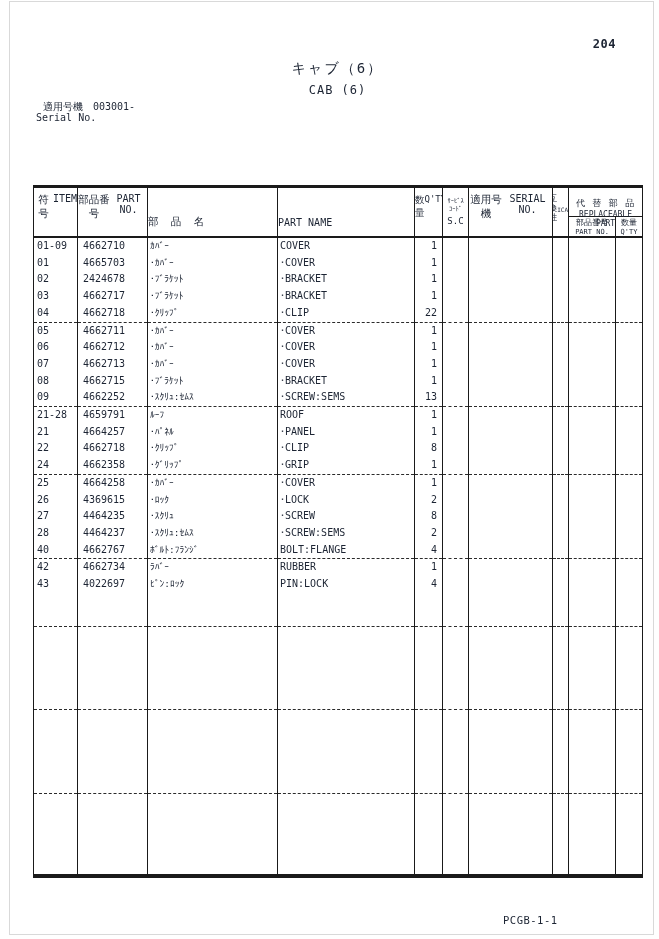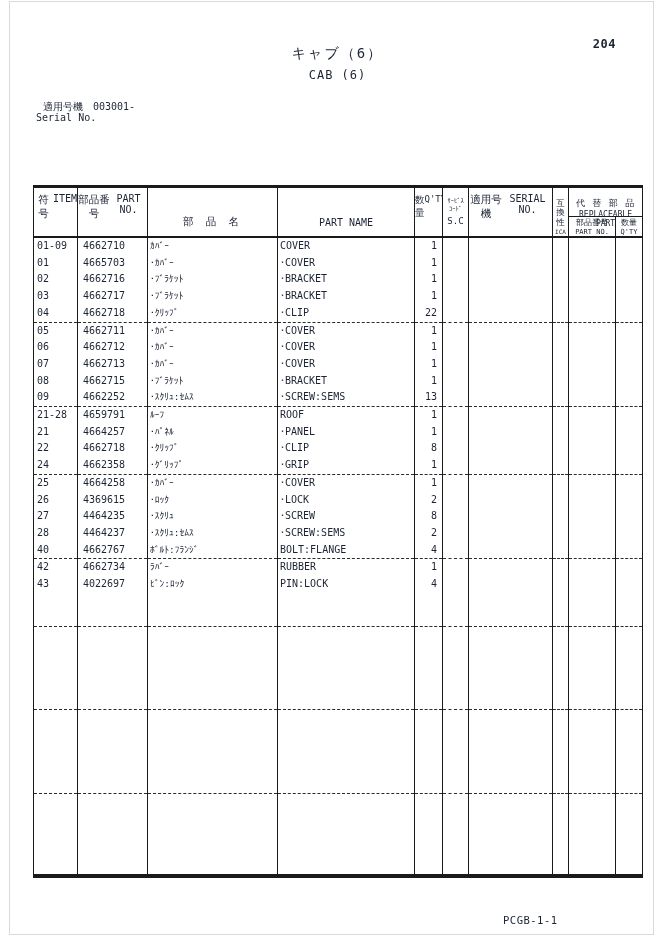--- a/index.html
+++ b/index.html
@@ -13,21 +13,21 @@
   }
   .scan-frame {
     position: absolute; left: 9px; top: 1px; right: 5px; bottom: 4px;
     border: 1px solid #d9d9d9;
     pointer-events: none;
   }
   .page-number {
     position: absolute; top: 37px; left: 560px; width: 56px;
     text-align: right; font-size: 12px; font-weight: bold; letter-spacing: 0.5px;
   }
-  .title-block { position: absolute; left: 33px; top: 45px; width: 609px; text-align: center; }
+  .title-block { position: absolute; left: 33px; top: 60px; width: 609px; text-align: center; }
   .title-ja { font-size: 14px; letter-spacing: 2px; }
   .title-en { font-size: 12px; letter-spacing: 1px; margin-top: 5px; }
   .serial-block { position: absolute; left: 36px; top: 101px; font-size: 10px; line-height: 11px; }
   .serial-line1 { padding-left: 7px; }
   .serial-value { margin-left: 10px; }
 
   .parts-table-wrap { position: absolute; left: 33px; top: 185px; }
   table {
     border-collapse: collapse; table-layout: fixed; width: 609px;
     font-size: 10px;
@@ -39,25 +39,25 @@
   }
   thead th {
     border-bottom: 2px solid #1a1a1a; border-right-width: 1px;
     height: 50px; padding: 0; font-weight: normal; vertical-align: middle;
     overflow: hidden;
   }
   thead th:last-child { border-right-width: 0; }
   .h2line { display: flex; flex-direction: row; justify-content: space-around; height: 100%; padding: 5px 0; text-align: center; }
   .h-ja { font-size: 10.5px; }
   .h-en { font-size: 10px; }
-  .h-center1 { display: flex; align-items: center; justify-content: center; height: 100%; text-align: center; margin-top: 20px; }
+  .h-center1 { display: flex; align-items: center; justify-content: flex-start; height: 100%; text-align: center; margin-top: 20px; }
   .h-sc { display: flex; flex-direction: column; justify-content: center; height: 100%; text-align: center; }
   .h-sc .tiny { font-size: 6.5px; line-height: 7.5px; }
   .h-sc .scen { font-size: 9px; margin-top: 3px; }
-  .h-ica { display: flex; flex-direction: column; justify-content: flex-end; align-items: center; height: 100%; padding-bottom: 1px; }
+  .h-ica { display: flex; flex-direction: row; justify-content: flex-end; align-items: center; height: 100%; padding-bottom: 7px; }
   .h-ica .ica-ja { font-size: 8.5px; line-height: 9.5px; width: 10px; word-break: break-all; text-align: center; }
   .h-ica .ica-en { font-size: 6px; margin-top: 1px; }
   .repl-box { display: flex; flex-direction: column; height: 100%; }
   .repl-top { height: 29px; border-bottom: 1px solid #1a1a1a; text-align: center; padding-top: 9px; }
   .repl-top .r1 { font-size: 9px; letter-spacing: 1px; }
   .repl-top .r2, .repl-top .r3 { font-size: 8px; line-height: 9px; }
   .repl-bottom { flex: 1; display: flex; }
   .repl-pn { width: 47px; border-right: 1px solid #1a1a1a; text-align: center; padding-top: 1px; }
   .repl-q { flex: 1; text-align: center; padding-top: 1px; }
   .repl-sub-ja { font-size: 8px; line-height: 10px; display: block; }
@@ -199,21 +199,21 @@
           <td class="c-nameen">･COVER</td>
           <td class="c-qty">1</td>
           <td class="c-sc"></td>
           <td class="c-serial"></td>
           <td class="c-ica"></td>
           <td class="c-repl-pn"></td>
           <td class="c-repl-q"></td>
         </tr>
         <tr>
           <td class="c-item">02</td>
-          <td class="c-partno">4662716</td>
+          <td class="c-partno">2424678</td>
           <td class="c-nameja">･ﾌﾞﾗｹｯﾄ</td>
           <td class="c-nameen">･BRACKET</td>
           <td class="c-qty">1</td>
           <td class="c-sc"></td>
           <td class="c-serial"></td>
           <td class="c-ica"></td>
           <td class="c-repl-pn"></td>
           <td class="c-repl-q"></td>
         </tr>
         <tr>

